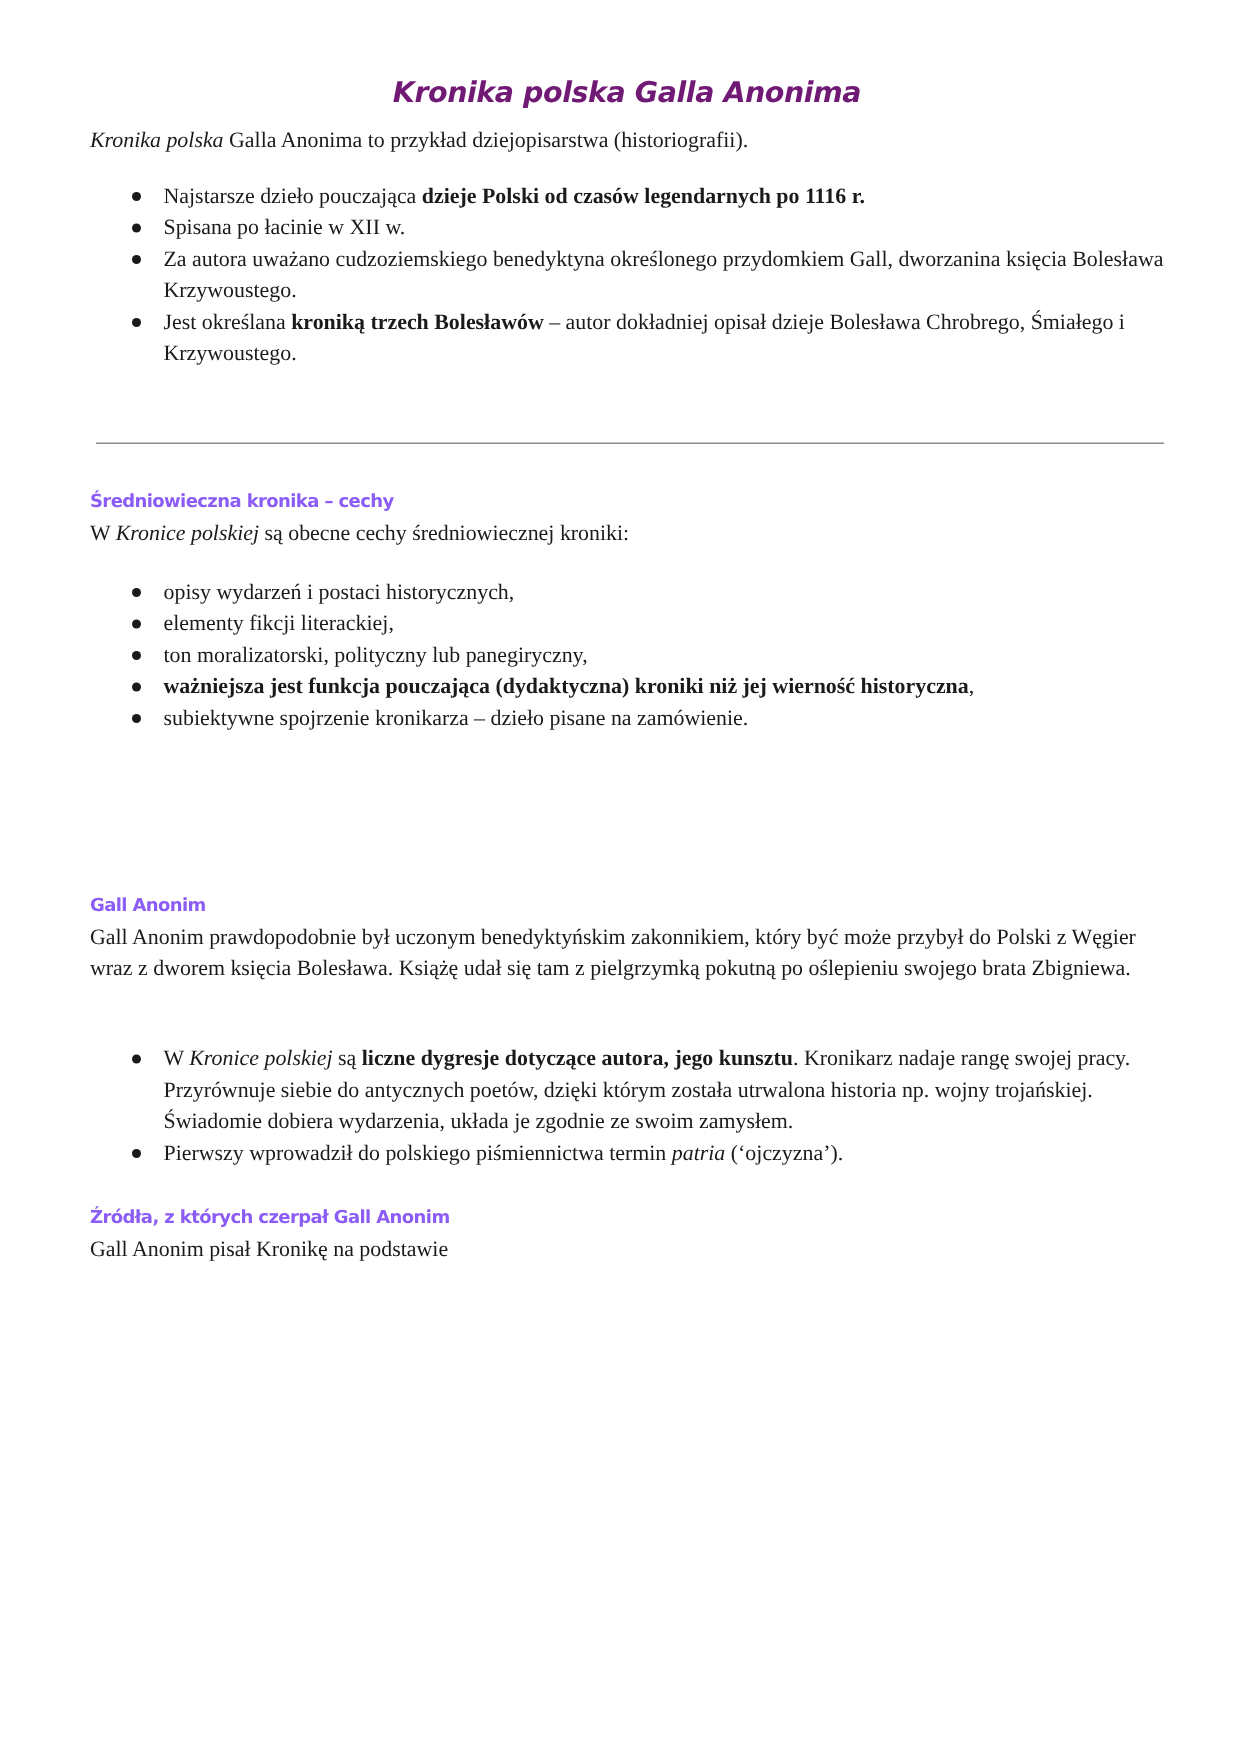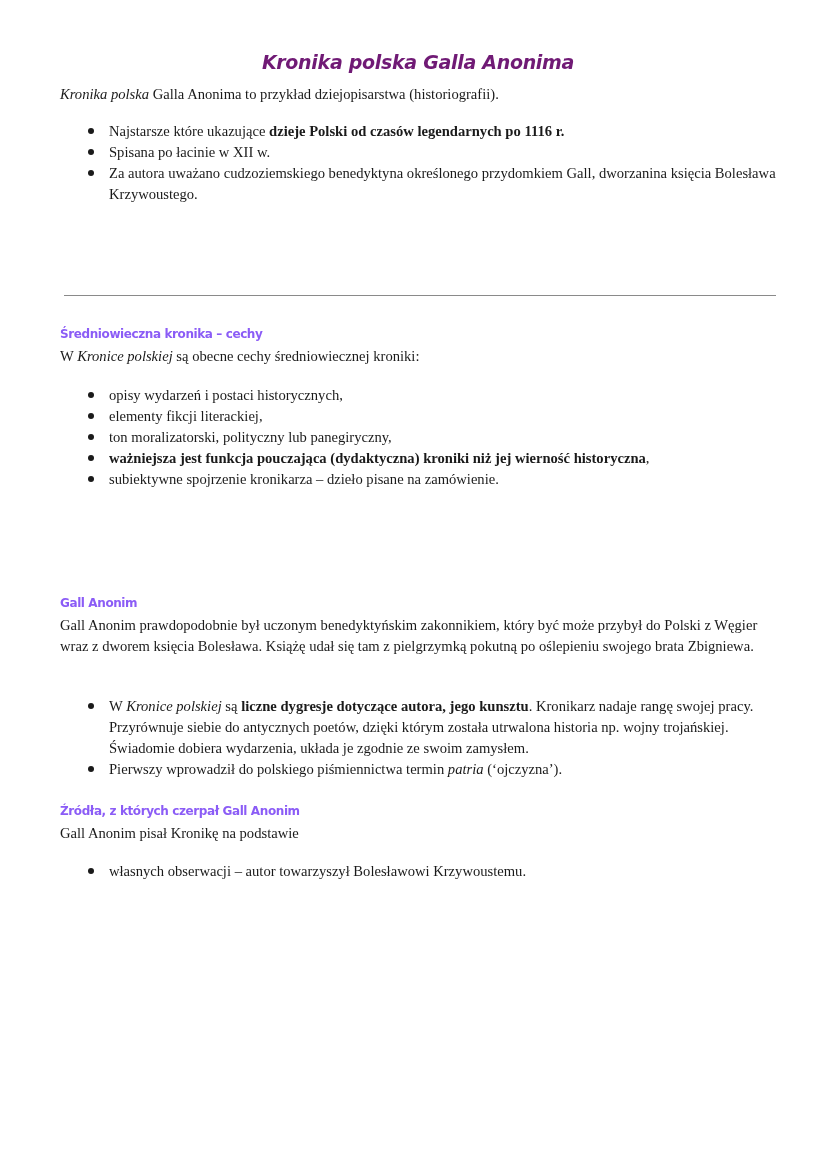--- a/index.html
+++ b/index.html
@@ -33,23 +33,24 @@
 </head>
 <body>
 
 <div class="page">
 
   <div class="title">Kronika polska Galla Anonima</div>
 
   <p class="abs" style="top:84px"><i>Kronika polska</i><span> Galla Anonima to przykład dziejopisarstwa (historiografii).</span></p>
 
   <ul class="abs" style="top:121px">
-    <li><span>Najstarsze które ukazujące </span><b>dzieje Polski od czasów legendarnych po 1116 r.</b><span></span></li>
+    <li><span>Najstarsze dzieło pouczająca </span><b>dzieje Polski od czasów legendarnych po 1116 r.</b><span></span></li>
     <li><span>Spisana po łacinie w XII w.</span></li>
     <li><span>Za autora uważano cudzoziemskiego benedyktyna określonego przydomkiem Gall, dworzanina księcia Bolesława Krzywoustego.</span></li>
+    <li><span>Jest określana </span><b>kroniką trzech Bolesławów</b><span> – autor dokładniej opisał dzieje Bolesława Chrobrego, Śmiałego i Krzywoustego.</span></li>
   </ul>
 
   <div class="hr"></div>
 
   <h2 class="script-h abs" style="top:323px">Średniowieczna kronika – cechy</h2>
   <p class="abs" style="top:346px"><span>W </span><i>Kronice polskiej</i><span> są obecne cechy średniowiecznej kroniki:</span></p>
 
   <ul class="abs" style="top:385px">
     <li><span>opisy wydarzeń i postaci historycznych,</span></li>
     <li><span>elementy fikcji literackiej,</span></li>
@@ -63,16 +64,15 @@
 
   <ul class="abs" style="top:696px">
     <li><span>W </span><i>Kronice polskiej</i><span> są </span><b>liczne dygresje dotyczące autora, jego kunsztu</b><span>. Kronikarz nadaje rangę swojej pracy. Przyrównuje siebie do antycznych poetów, dzięki którym została utrwalona historia np. wojny trojańskiej. Świadomie dobiera wydarzenia, układa je zgodnie ze swoim zamysłem.</span></li>
     <li><span>Pierwszy wprowadził do polskiego piśmiennictwa termin </span><i>patria</i><span> (‘ojczyzna’).</span></li>
   </ul>
 
   <h2 class="script-h abs" style="top:800px">Źródła, z których czerpał Gall Anonim</h2>
   <p class="abs" style="top:823px">Gall Anonim pisał Kronikę na podstawie</p>
 
   <ul class="abs" style="top:861px">
-    <li><span>własnych obserwacji – autor towarzyszył Bolesławowi Krzywoustemu.</span></li>
   </ul>
 
 </div>
 
 </body></html>

